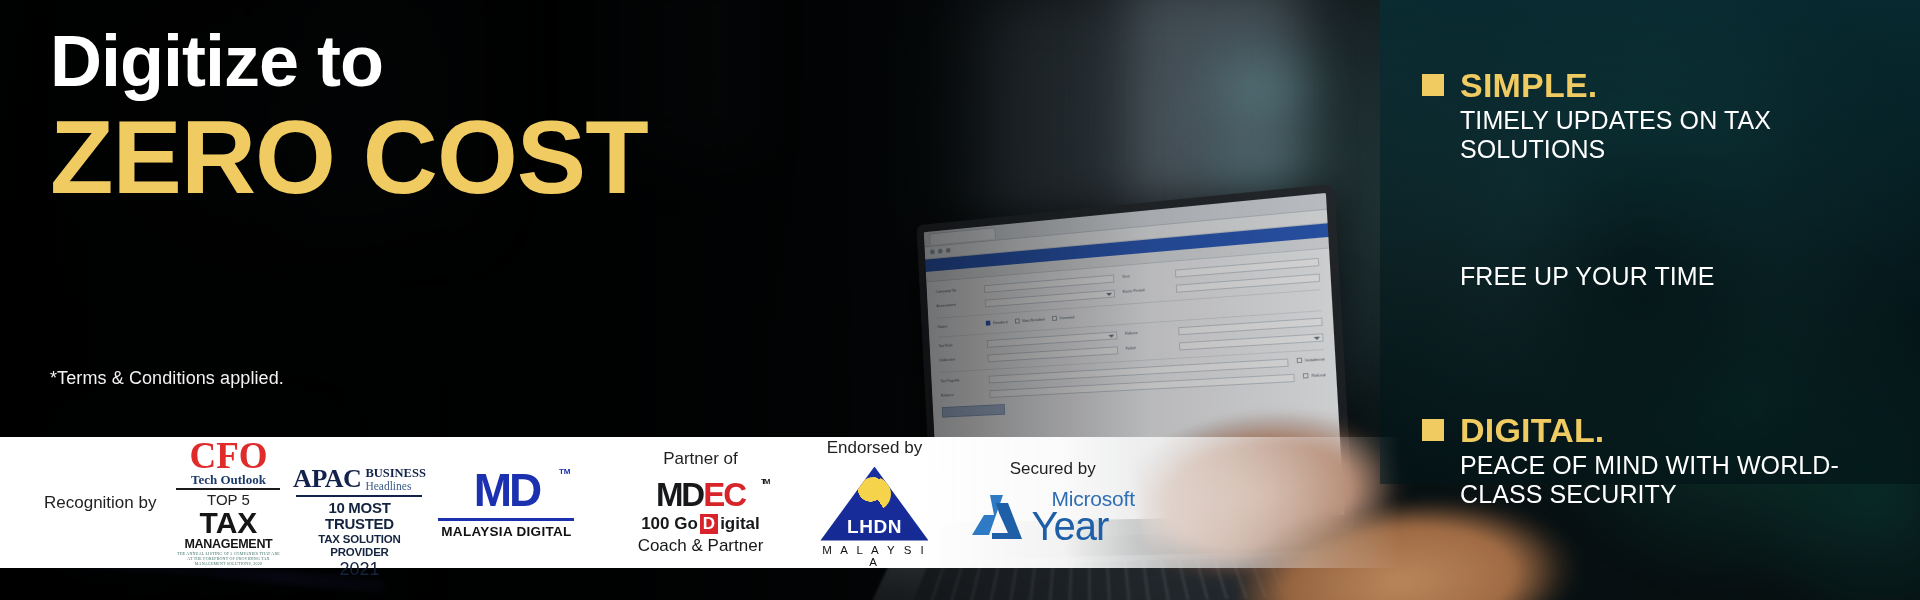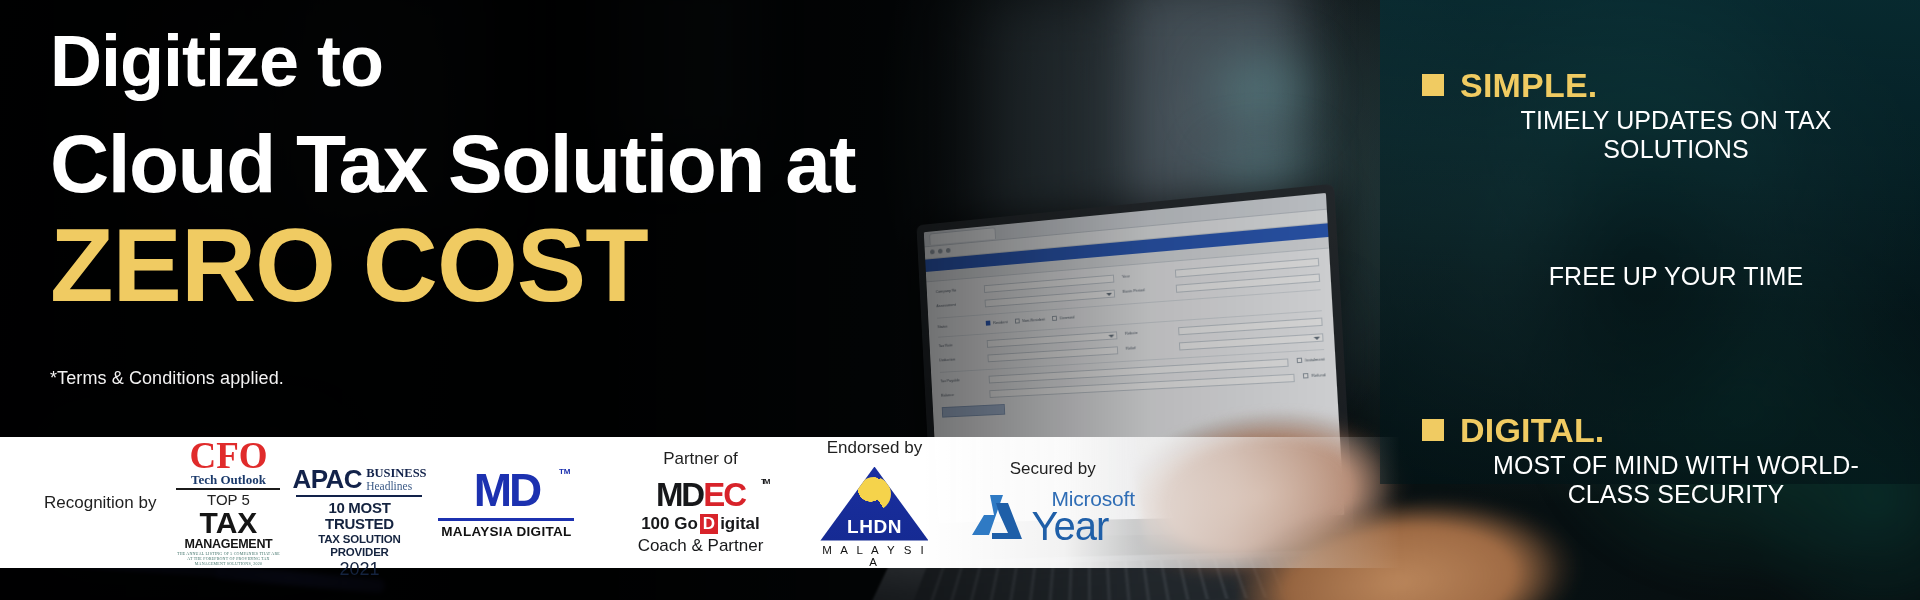--- a/index.html
+++ b/index.html
@@ -121,21 +121,20 @@
   .vignette{
     position:absolute; inset:0;
     background:
       linear-gradient(90deg, rgba(0,0,0,.94) 0%, rgba(0,0,0,.88) 30%, rgba(0,0,0,.55) 48%, rgba(0,0,0,.25) 60%, rgba(0,0,0,.15) 72%, rgba(0,0,0,.10) 100%);
   }
 
   
   .right-panel{
     position:absolute; left:1380px; top:0; width:540px; height:484px;
     background:linear-gradient(185deg, rgba(8,48,55,.80) 0%, rgba(6,40,46,.72) 30%, rgba(4,26,30,.66) 60%, rgba(3,20,23,.70) 100%);
-    text-align:center;
   }
   .feature{
     position:absolute; left:42px; width:470px; color:#fff;
   }
   .f1{ top:68px; }
   .f2{ top:258px; }
   .f3{ top:413px; }
   .feature-head{
     display:flex; align-items:center; gap:16px;
   }
@@ -190,21 +189,21 @@
   .cfo-sub{ font-size:13px; font-weight:bold; color:#1b3a6b; line-height:1.1; }
   .cfo-rule{ height:2px; background:#1b1b1b; margin:1px 0 2px; }
   .cfo-top5{ font-size:15px; color:#222; font-family:"Liberation Sans",sans-serif; line-height:1.1; }
   .cfo-tax{ font-size:30px; font-weight:bold; color:#151515; line-height:.95; font-family:"Liberation Sans",sans-serif;}
   .cfo-mgmt{ font-size:12.5px; font-weight:bold; color:#151515; letter-spacing:-.3px; font-family:"Liberation Sans",sans-serif;}
   .cfo-tiny{ font-size:4px; color:#3b6f66; letter-spacing:.2px; }
 
   
   .apac{ width:126px; text-align:center; }
   .apac-row{ display:flex; align-items:flex-end; justify-content:center; gap:4px; }
-  .apac-a{ font-family:Liberation Sans, sans-serif; font-size:26px; font-weight:bold; color:#12224a; line-height:1; letter-spacing:-.5px;}
+  .apac-a{ font-family:Liberation Serif, serif; font-size:26px; font-weight:bold; color:#12224a; line-height:1; letter-spacing:-.5px;}
   .apac-b{ text-align:left; }
   .apac-bus{ font-family:"Liberation Serif",serif; font-size:12.5px; font-weight:bold; color:#12224a; line-height:1;margin-top:42px;}
   .apac-head{ font-family:"Liberation Serif",serif; font-size:11.5px; color:#3c5a86; line-height:1.05;}
   .apac-rule{ height:2px; background:#12224a; margin:3px 0 3px; }
   .apac-t1{ font-size:15px; font-weight:bold; color:#14233f; line-height:1.1; letter-spacing:-.3px;}
   .apac-t2{ font-size:11.5px; font-weight:bold; color:#14233f; line-height:1.15; letter-spacing:-.2px;}
   .apac-yr{ font-size:18px; color:#14233f; line-height:1.15; }
 
   
   .md{ width:136px; text-align:center; }
@@ -343,21 +342,20 @@
 
     <div class="hand"></div>
     <div class="sleeve"></div>
     <div class="pen"></div>
     <div class="pen2"></div>
     <div class="vignette"></div>
   </div>
 
   <div class="headline">
     <div class="h-line1">Digitize to</div>
-    <div class="h-line2">Cloud Tax Solution at</div>
     <div class="h-line3">ZERO COST</div>
   </div>
   <div class="terms">*Terms &amp; Conditions applied.</div>
 
   <div class="right-panel">
 
     <div class="feature f1">
       <div class="feature-head">
         <span class="bullet"></span>
         <span class="feature-title">SIMPLE.</span>
@@ -367,21 +365,21 @@
 
     <div class="feature f2">
       <div class="feature-desc">FREE UP YOUR TIME</div>
     </div>
 
     <div class="feature f3">
       <div class="feature-head">
         <span class="bullet"></span>
         <span class="feature-title">DIGITAL.</span>
       </div>
-      <div class="feature-desc">MOST OF MIND WITH WORLD-CLASS SECURITY</div>
+      <div class="feature-desc">PEACE OF MIND WITH WORLD-CLASS SECURITY</div>
     </div>
 
   </div>
 
   <div class="logobar">
 
     <div class="gap-a"></div>
     <span class="lg-label">Recognition by</span>
     <div class="gap-b"></div>
 

